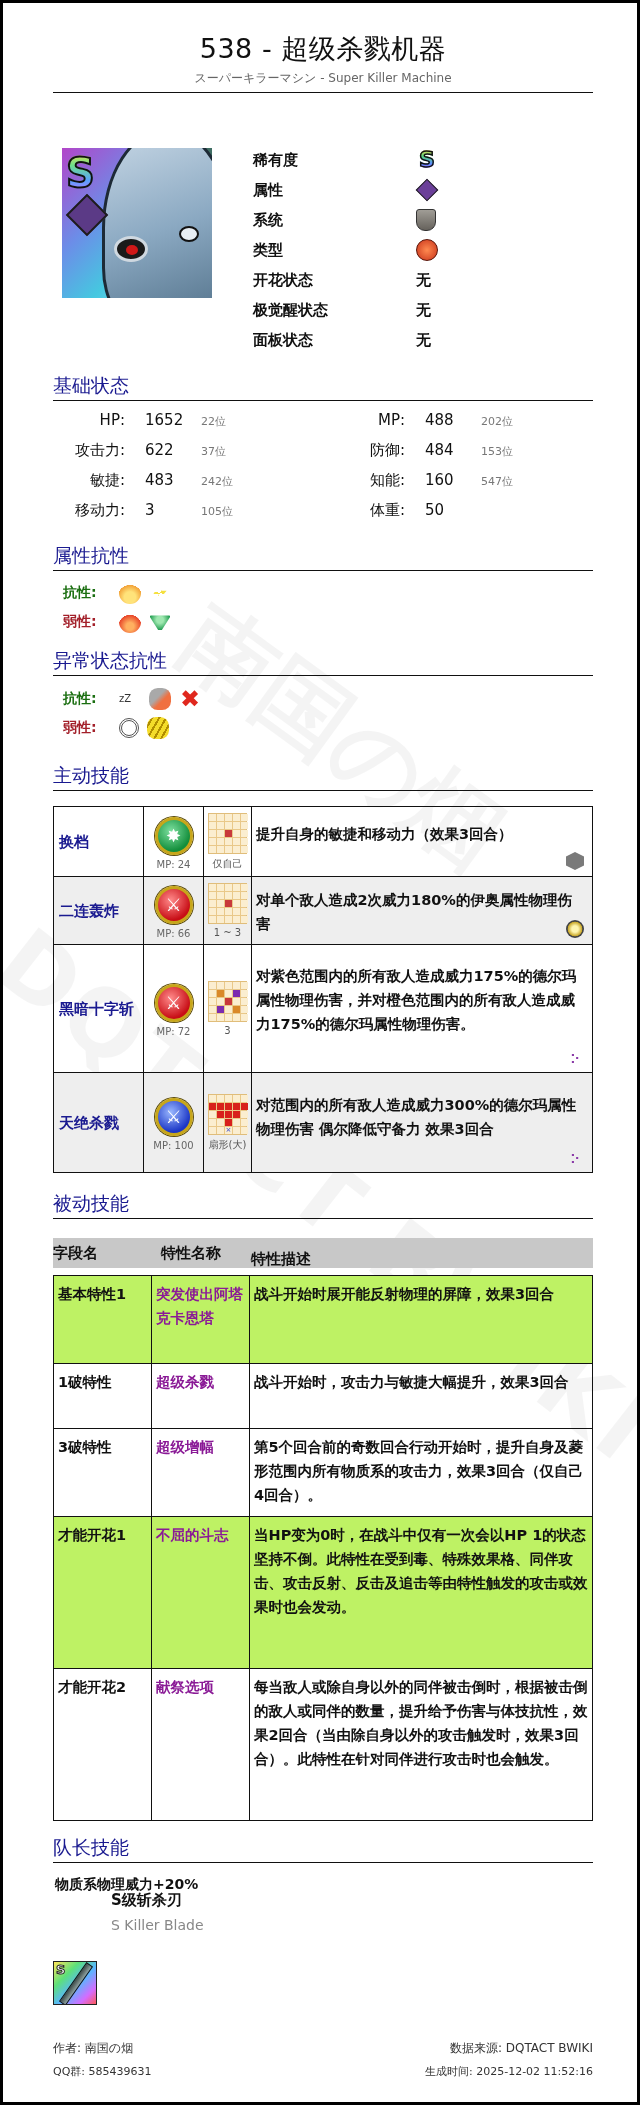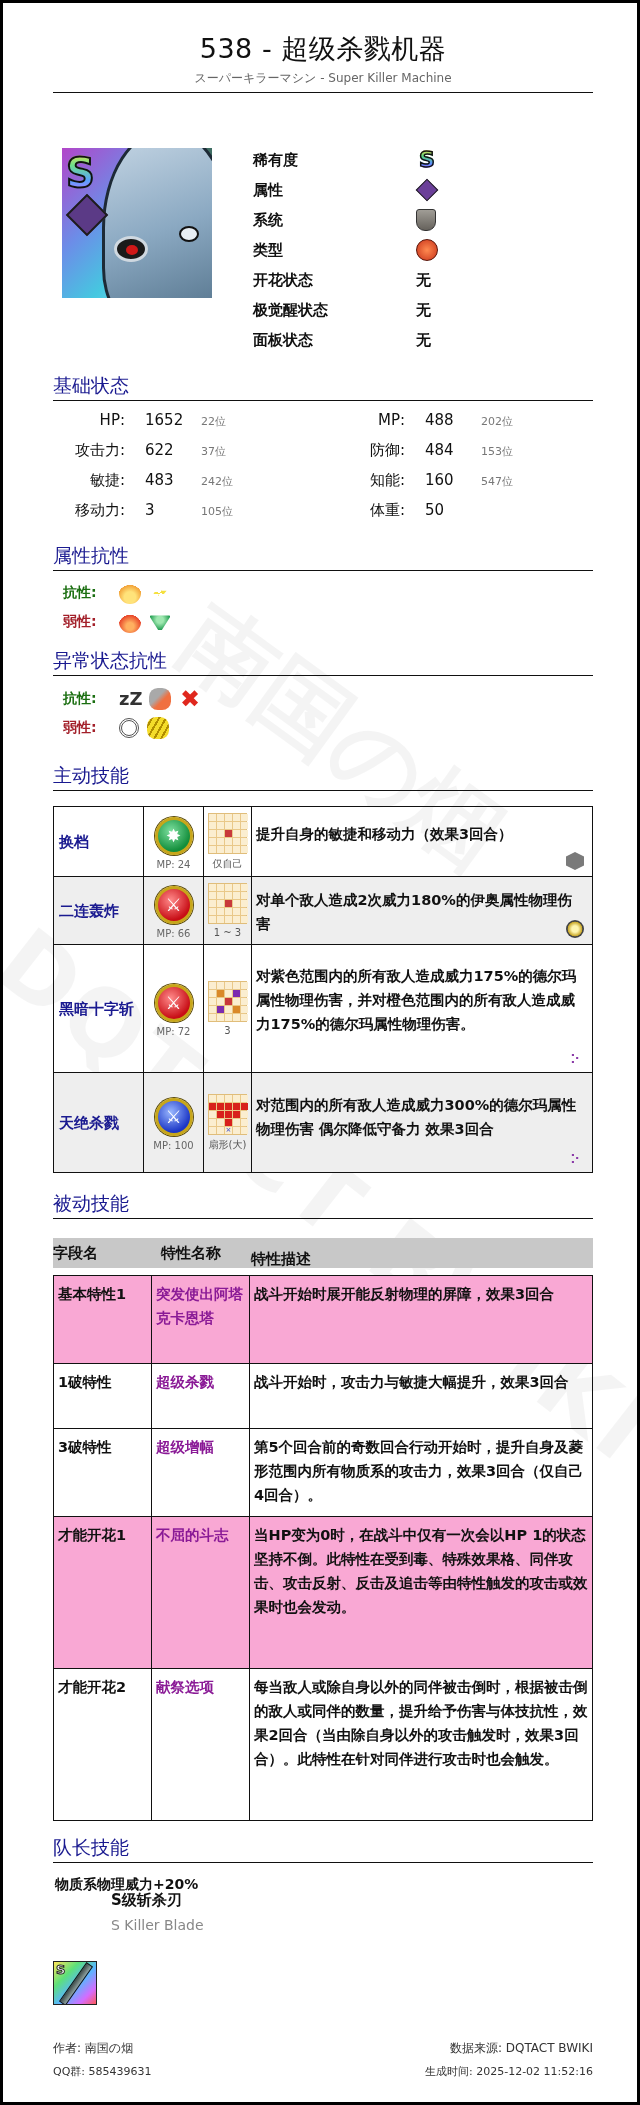--- a/index.html
+++ b/index.html
@@ -62,21 +62,21 @@
 
   .res-row { position: absolute; left: 60px; height: 26px; display: flex; align-items: center; }
   .res-label { width: 56px; font-size: 14px; font-weight: bold; }
   .res-good { color: #1a6e10; }
   .res-bad { color: #a3202a; }
   .res-icon { width: 22px; height: 22px; margin-right: 8px; display: inline-block; position: relative; }
   .fire-y { background: radial-gradient(circle at 50% 70%, #ffe37a 30%, #f2a238 65%, transparent 66%); border-radius: 40% 40% 50% 50%; }
   .bolt { background: conic-gradient(from 30deg, #f5e040 0 20%, transparent 20% 50%, #f5e040 50% 70%, transparent 70%); clip-path: polygon(55% 0,20% 55%,45% 55%,30% 100%,80% 40%,55% 40%,75% 0); }
   .fire-r { background: radial-gradient(circle at 50% 70%, #ffb060 20%, #e8462a 60%, transparent 62%); border-radius: 40% 40% 50% 50%; }
   .wind { background: radial-gradient(circle at 50% 40%, #9fe8b0 20%, #1d9a4d 60%, transparent 62%); clip-path: polygon(0 20%,100% 20%,50% 100%); }
-  .sleep { font-size: 18px; font-weight: bold; color: #333; line-height: 22px; text-align: right; }
+  .sleep { font-size: 10px; font-weight: normal; color: #333; line-height: 22px; text-align: left; }
   .seal { background: linear-gradient(135deg,#a9a9a9 40%, #f07040 60%); border-radius: 40%; }
   .cross { color: #e0281e; font-size: 24px; font-weight: bold; line-height: 22px; text-align: center; }
   .ring { border-radius: 50%; border: 3px double #555; width: 20px; height: 20px; }
   .paralyze { background: repeating-linear-gradient(120deg,#f4dc2a 0 4px,#b08d00 4px 6px); border-radius: 40%; }
 
   table.skills { position: absolute; left: 50px; top: 803px; width: 540px; border-collapse: collapse; }
   table.skills td { border: 1.5px solid #111; vertical-align: middle; }
   table.skills tr.alt td { background: #eeeeee; }
   .sk-name { width: 90px; padding-left: 5px; font-size: 15px; font-weight: bold; color: #1a1a90; line-height: 26px; }
   .sk-icon-cell { width: 60px; text-align: center; position: relative; }
@@ -101,21 +101,21 @@
   .elem-hex { background: #7a7a7a; clip-path: polygon(50% 0,100% 25%,100% 75%,50% 100%,0 75%,0 25%); }
   .elem-io { border-radius: 50%; background: radial-gradient(circle,#fff6b0 25%,#c9a82a 55%,#444 60%); }
   .elem-dorma { color: #8a3aa8; font-size: 18px; line-height: 18px; text-align: center; font-weight: bold; }
 
   .passive-header { position: absolute; left: 50px; top: 1235px; width: 540px; height: 30px; background: #c8c8c8; display: flex; align-items: center; font-size: 15px; font-weight: bold; }
   .ph1 { width: 98px; padding-left: 0; }
   .ph2 { width: 98px; padding-left: 10px; }
   .ph3 { padding-left: 2px; margin-top: 12px; }
   table.passives { position: absolute; left: 50px; top: 1272px; width: 540px; border-collapse: collapse; }
   table.passives td { border: 1.5px solid #111; vertical-align: top; padding: 6px 4px; font-size: 14.5px; font-weight: bold; line-height: 24px; }
-  table.passives tr.alt td { background: #f9a8d4; }
+  table.passives tr.alt td { background: #bef264; }
   .p-field { width: 98px; color: #111; }
   .p-name { width: 98px; color: #8a1a96; }
   .p-desc { color: #111; }
 
   .leader-text { position: absolute; left: 52px; top: 1873px; font-size: 14px; font-weight: bold; }
 
   .equip-icon { position: absolute; left: 50px; top: 1958px; width: 44px; height: 44px; border: 1.5px solid #222;
     background: linear-gradient(135deg,#ffe65a,#5de07a 30%,#58b7ff 55%,#d46cff 80%,#ff5a5a); overflow: hidden; }
   .equip-icon .blade { position: absolute; left: 18px; top: -2px; width: 8px; height: 48px; background: linear-gradient(90deg,#3e4a48,#8fa3a0); transform: rotate(35deg); border: 1px solid #111; }
   .equip-icon .s { position: absolute; left: 2px; top: 0; font-size: 13px; font-weight: bold; color: #fff; -webkit-text-stroke: 1px #222; }

